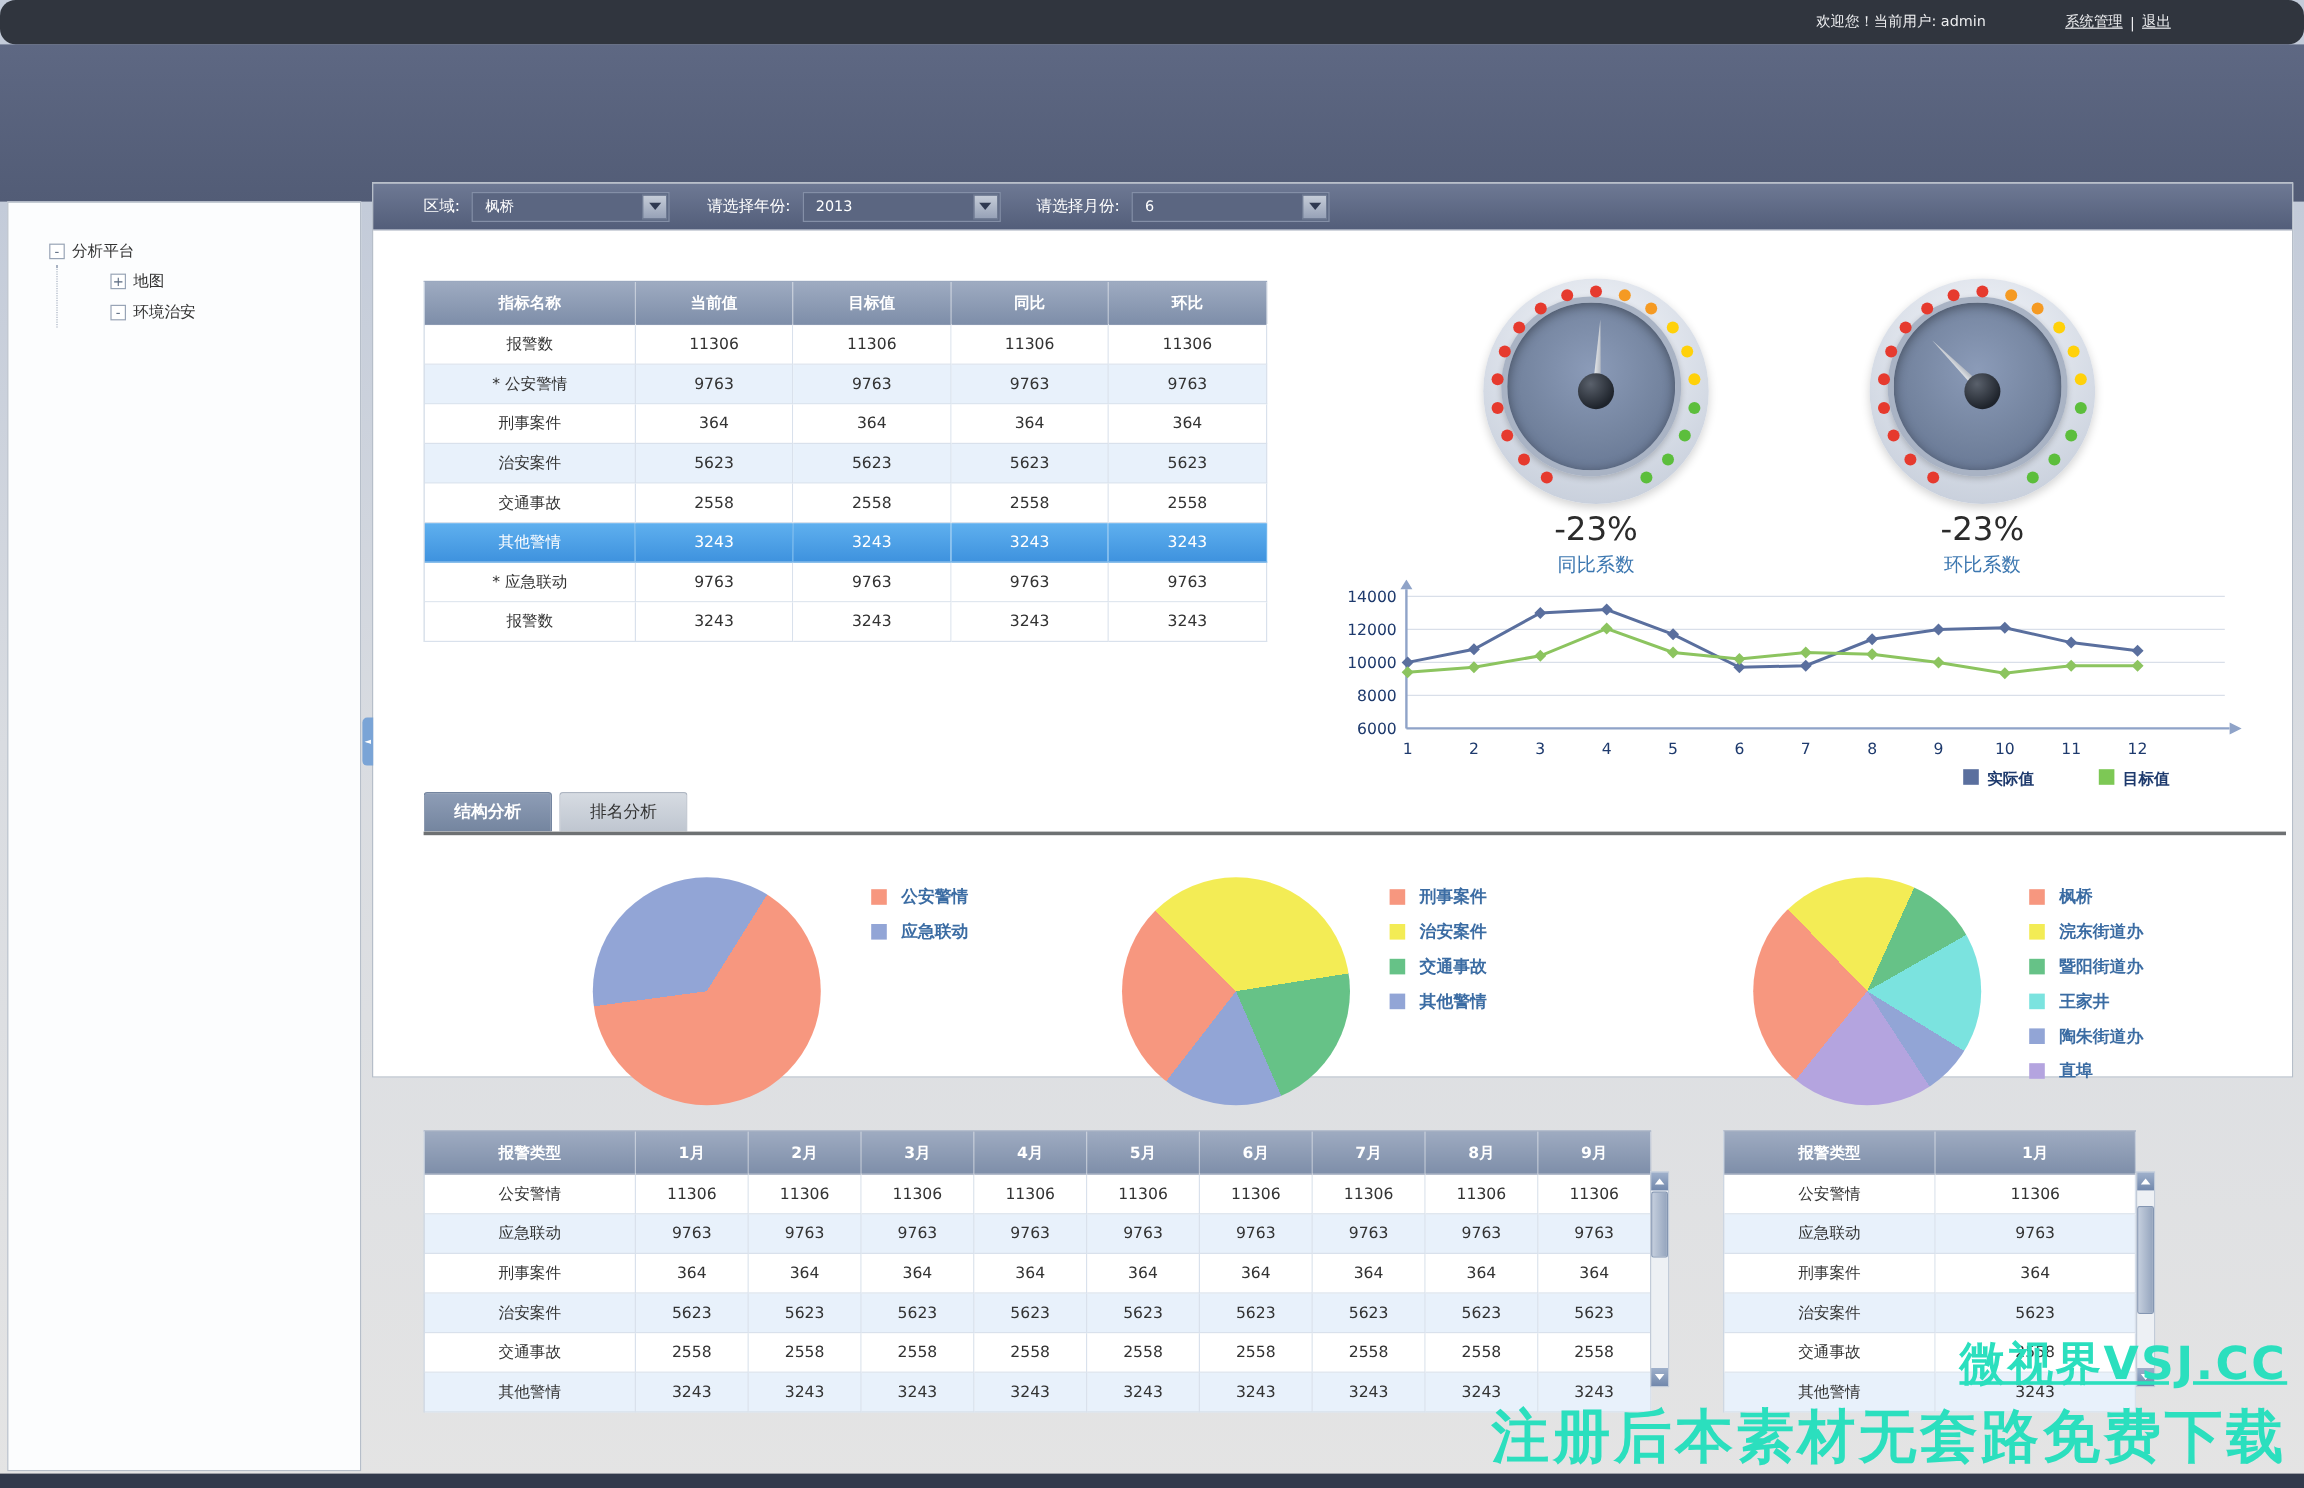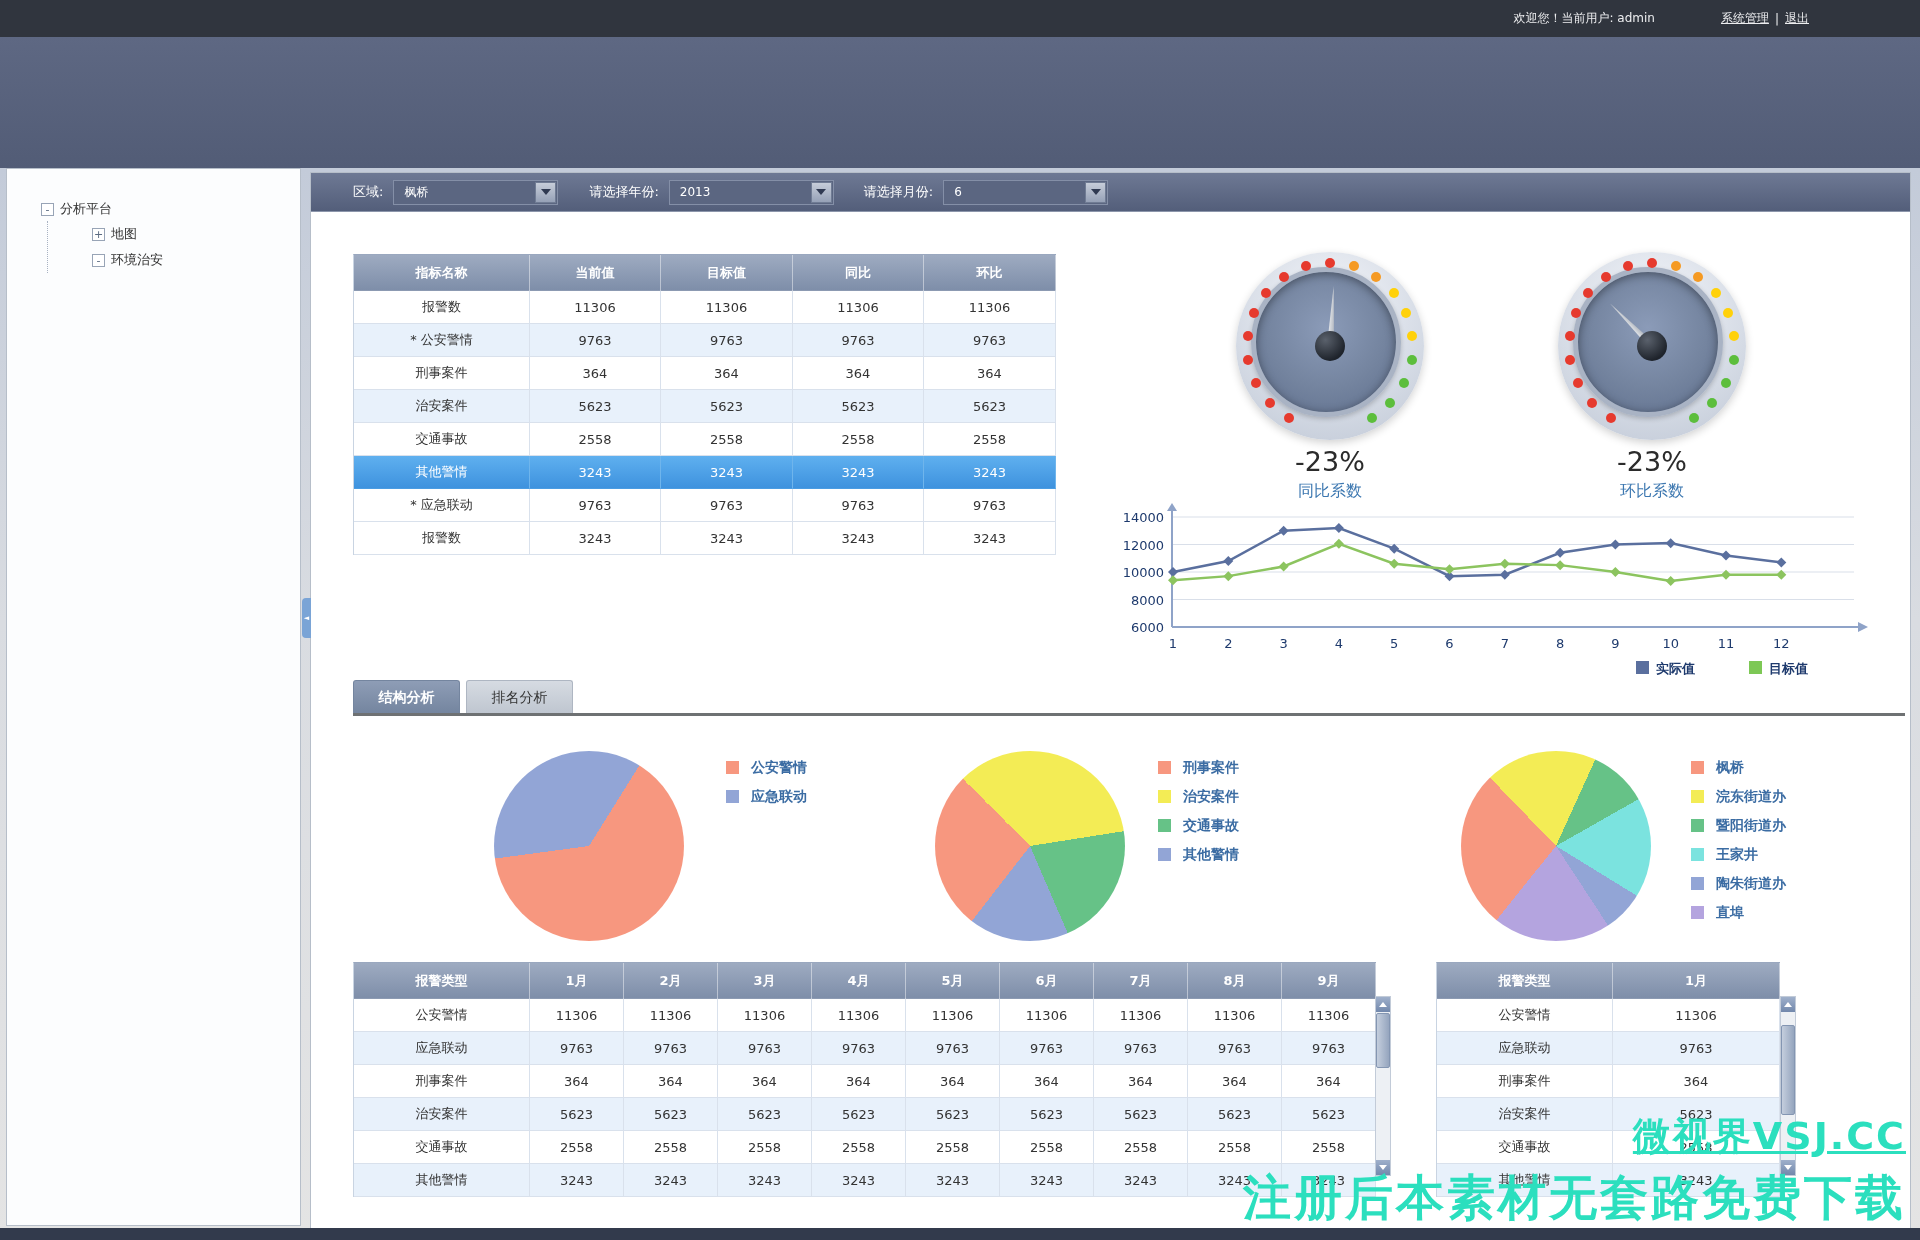--- a/index.html
+++ b/index.html
@@ -2,39 +2,39 @@
 <html><head>
 <meta charset="utf-8">
 <style>
   html,body{margin:0;padding:0;background:#e6e6e6;}
   .page{position:relative;width:1920px;height:1240px;overflow:hidden;
         font-family:"DejaVu Sans","Liberation Sans",sans-serif;
         background:linear-gradient(#c3cbd9 170px,#d9dce1 620px,#e4e4e4 100%);}
   
   .topbar{position:absolute;left:0;top:0;width:1920px;height:37px;background:#30353E;
           display:flex;align-items:center;justify-content:flex-end;padding-right:105px;box-sizing:border-box;
-          color:#EDEEF0;font-size:12px;}
+          color:#EDEEF0;font-size:12px;border-radius:13px;}
   .topbar .welcome{margin-right:60px;}
   .topbar .tlink{cursor:pointer;margin:0 6px;text-decoration:underline;}
   .banner{position:absolute;left:0;top:37px;width:1920px;height:131px;
           background:linear-gradient(#5E6883,#525C76);}
   .bottombar{position:absolute;left:0;bottom:0;width:1920px;height:12px;background:#323A4C;}
   
   .sidebar{position:absolute;left:6px;top:168px;width:295px;height:1058px;background:#FCFDFE;
            border:1px solid #B6BEC9;box-sizing:border-box;padding:28px 0 0 34px;font-size:13px;color:#333;}
   .tree-row{display:flex;align-items:center;height:24px;cursor:pointer;}
   .expander{display:inline-block;width:13px;height:13px;line-height:11px;text-align:center;
             border:1px solid #98A4B6;background:#fff;color:#5A6A80;font-size:11px;box-sizing:border-box;
             margin-right:6px;flex:0 0 auto;}
   .tree-children{margin-left:6px;border-left:1px dotted #A8B2C2;padding-left:44px;}
   .tree-children .tree-row{height:26px;}
   .collapse-handle{position:absolute;left:302px;top:598px;width:9px;height:40px;background:#7AA4D6;
             border-radius:4px 0 0 4px;color:#fff;font-size:7px;line-height:40px;text-align:center;cursor:pointer;z-index:5;}
   
-  .main{position:absolute;left:310px;top:172px;width:1601px;height:1058px;background:#fff;
+  .main{position:absolute;left:310px;top:152px;width:1601px;height:746px;background:#fff;
         border:1px solid #B6BEC9;box-sizing:border-box;}
   .filterbar{position:absolute;left:0;top:0;width:100%;height:39px;box-sizing:border-box;
              background:linear-gradient(#6E7994,#535E7A);border-bottom:1px solid #8C96AB;
              display:flex;align-items:center;color:#fff;font-size:13px;}
   .fl{margin-right:10px;}
   .dd{display:flex;width:165px;height:25px;background:#5B6681;border:1px solid #848FA7;
       box-sizing:border-box;align-items:center;cursor:pointer;}
   .dd .ddv{flex:1;color:#fff;font-size:12px;padding-left:10px;}
   .dd .ddb{width:21px;height:21px;margin-right:1px;background:linear-gradient(#C6CDD9,#96A1B7);
            border:1px solid #707C94;box-sizing:border-box;display:flex;align-items:center;justify-content:center;}

